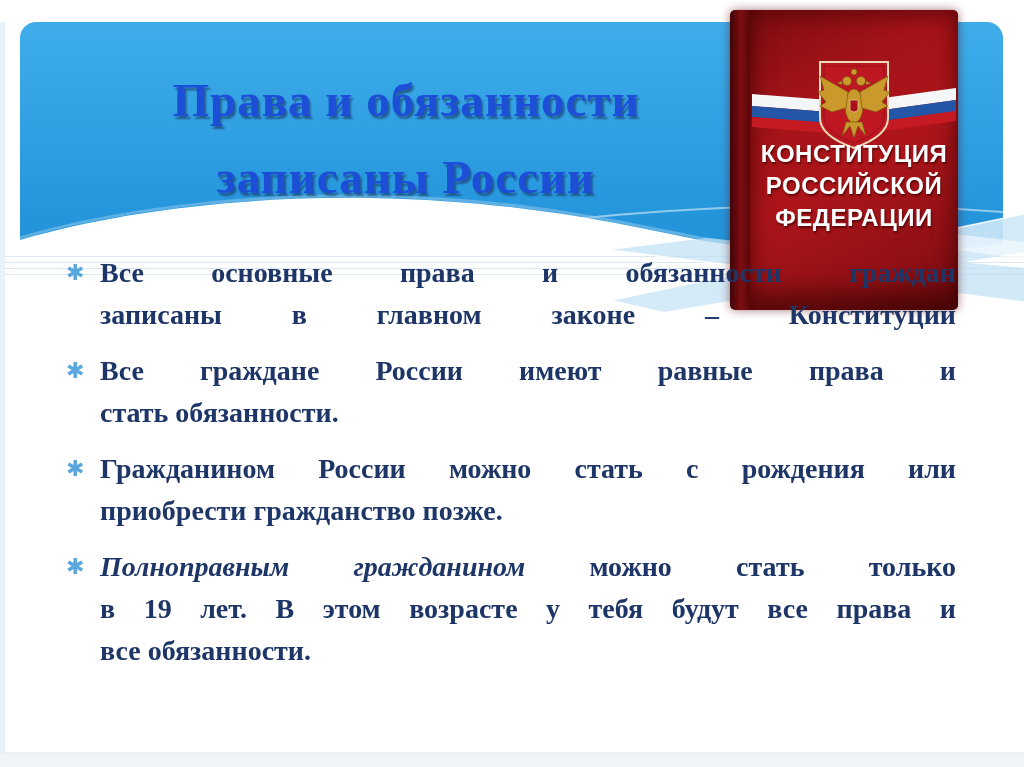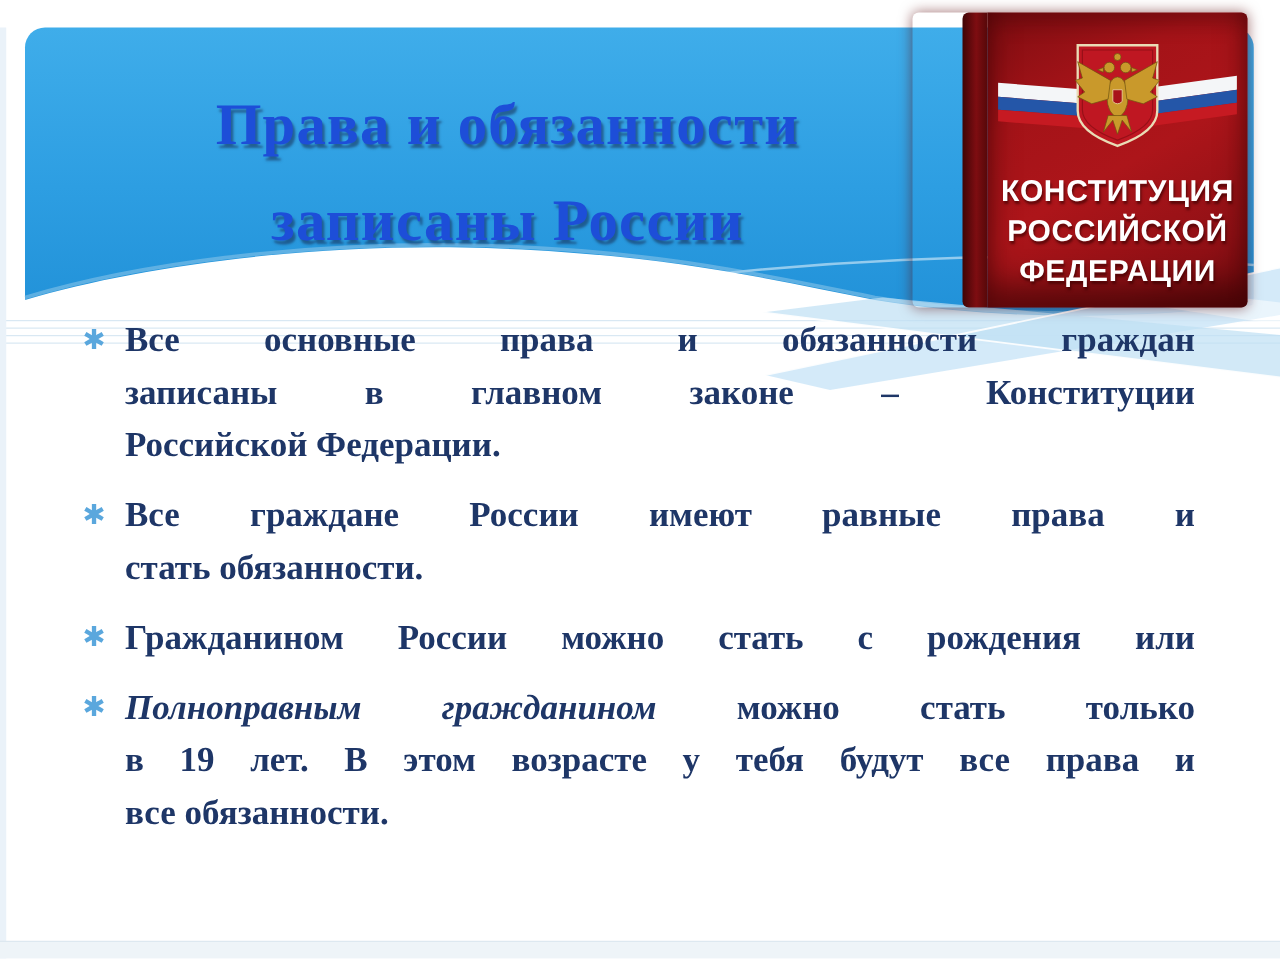--- a/index.html
+++ b/index.html
@@ -6,22 +6,22 @@
   .slide{position:relative;width:1024px;height:767px;overflow:hidden;background:#fff;
          font-family:"Liberation Serif","DejaVu Serif",serif;}
   svg.decor{position:absolute;left:0;top:0;width:1024px;height:767px;display:block;}
 
   
   .title{position:absolute;left:44px;top:62px;width:724px;text-align:center;
          font-weight:700;font-size:47px;line-height:77px;letter-spacing:1px;
          color:#1d4ed8;text-shadow:2px 3px 2px rgba(22,42,80,.55);}
 
   
-  .book{position:absolute;left:730px;top:10px;width:228px;height:236px;display:flex;
-        border-radius:5px;box-shadow:0 0 10px rgba(90,8,10,.55);padding-left:40px;}
+  .book{position:absolute;left:730px;top:10px;width:228px;height:300px;display:flex;
+        border-radius:5px;box-shadow:0 0 10px rgba(90,8,10,.55);}
   .spine{width:20px;border-radius:5px 0 0 5px;
          background:linear-gradient(90deg,#3f0506,#7e0d11 55%,#560809);}
   .cover{flex:1;position:relative;border-radius:0 5px 5px 0;overflow:hidden;
          background:linear-gradient(150deg,#7e0d11 0%,#a41318 28%,#ad151a 52%,#8f1015 82%,#6a090d 100%);
          box-shadow:inset 0 -18px 24px rgba(40,0,2,.55),inset 0 10px 14px rgba(70,5,8,.35);}
   .cover svg{position:absolute;left:0;top:0;width:100%;height:100%;}
   .book-title{position:absolute;left:0;right:0;top:128px;text-align:center;color:#ffffff;
          font-family:"Liberation Sans","DejaVu Sans",sans-serif;font-weight:700;
          font-size:24px;line-height:32px;letter-spacing:.5px;
          text-shadow:1px 2px 2px rgba(55,0,0,.65);}
@@ -123,34 +123,34 @@
       </div>
     </div>
   </div>
 
   <div class="content" id="bullets">
       <div class="bullet">
         <span class="marker">✱</span>
         <div class="text">
           <div class="line"><span class="seg">Все основные права и обязанности граждан</span></div>
           <div class="line"><span class="seg">записаны в главном законе – Конституции</span></div>
-          <div class="line last"><span class="seg">Российской Федерации.</span></div>
         </div>
       </div>
       <div class="bullet">
         <span class="marker">✱</span>
         <div class="text">
           <div class="line"><span class="seg">Все граждане России имеют равные права и</span></div>
           <div class="line last"><span class="seg">стать обязанности.</span></div>
         </div>
       </div>
       <div class="bullet">
         <span class="marker">✱</span>
         <div class="text">
           <div class="line"><span class="seg">Гражданином России можно стать с рождения или</span></div>
+          <div class="line last"><span class="seg">приобрести гражданство позже.</span></div>
         </div>
       </div>
       <div class="bullet">
         <span class="marker">✱</span>
         <div class="text">
           <div class="line"><span class="seg it">Полноправным гражданином</span><span class="seg"> можно стать только</span></div>
           <div class="line"><span class="seg">в 19 лет. В этом возрасте у тебя будут все права и</span></div>
           <div class="line last"><span class="seg">все обязанности.</span></div>
         </div>
       </div>

